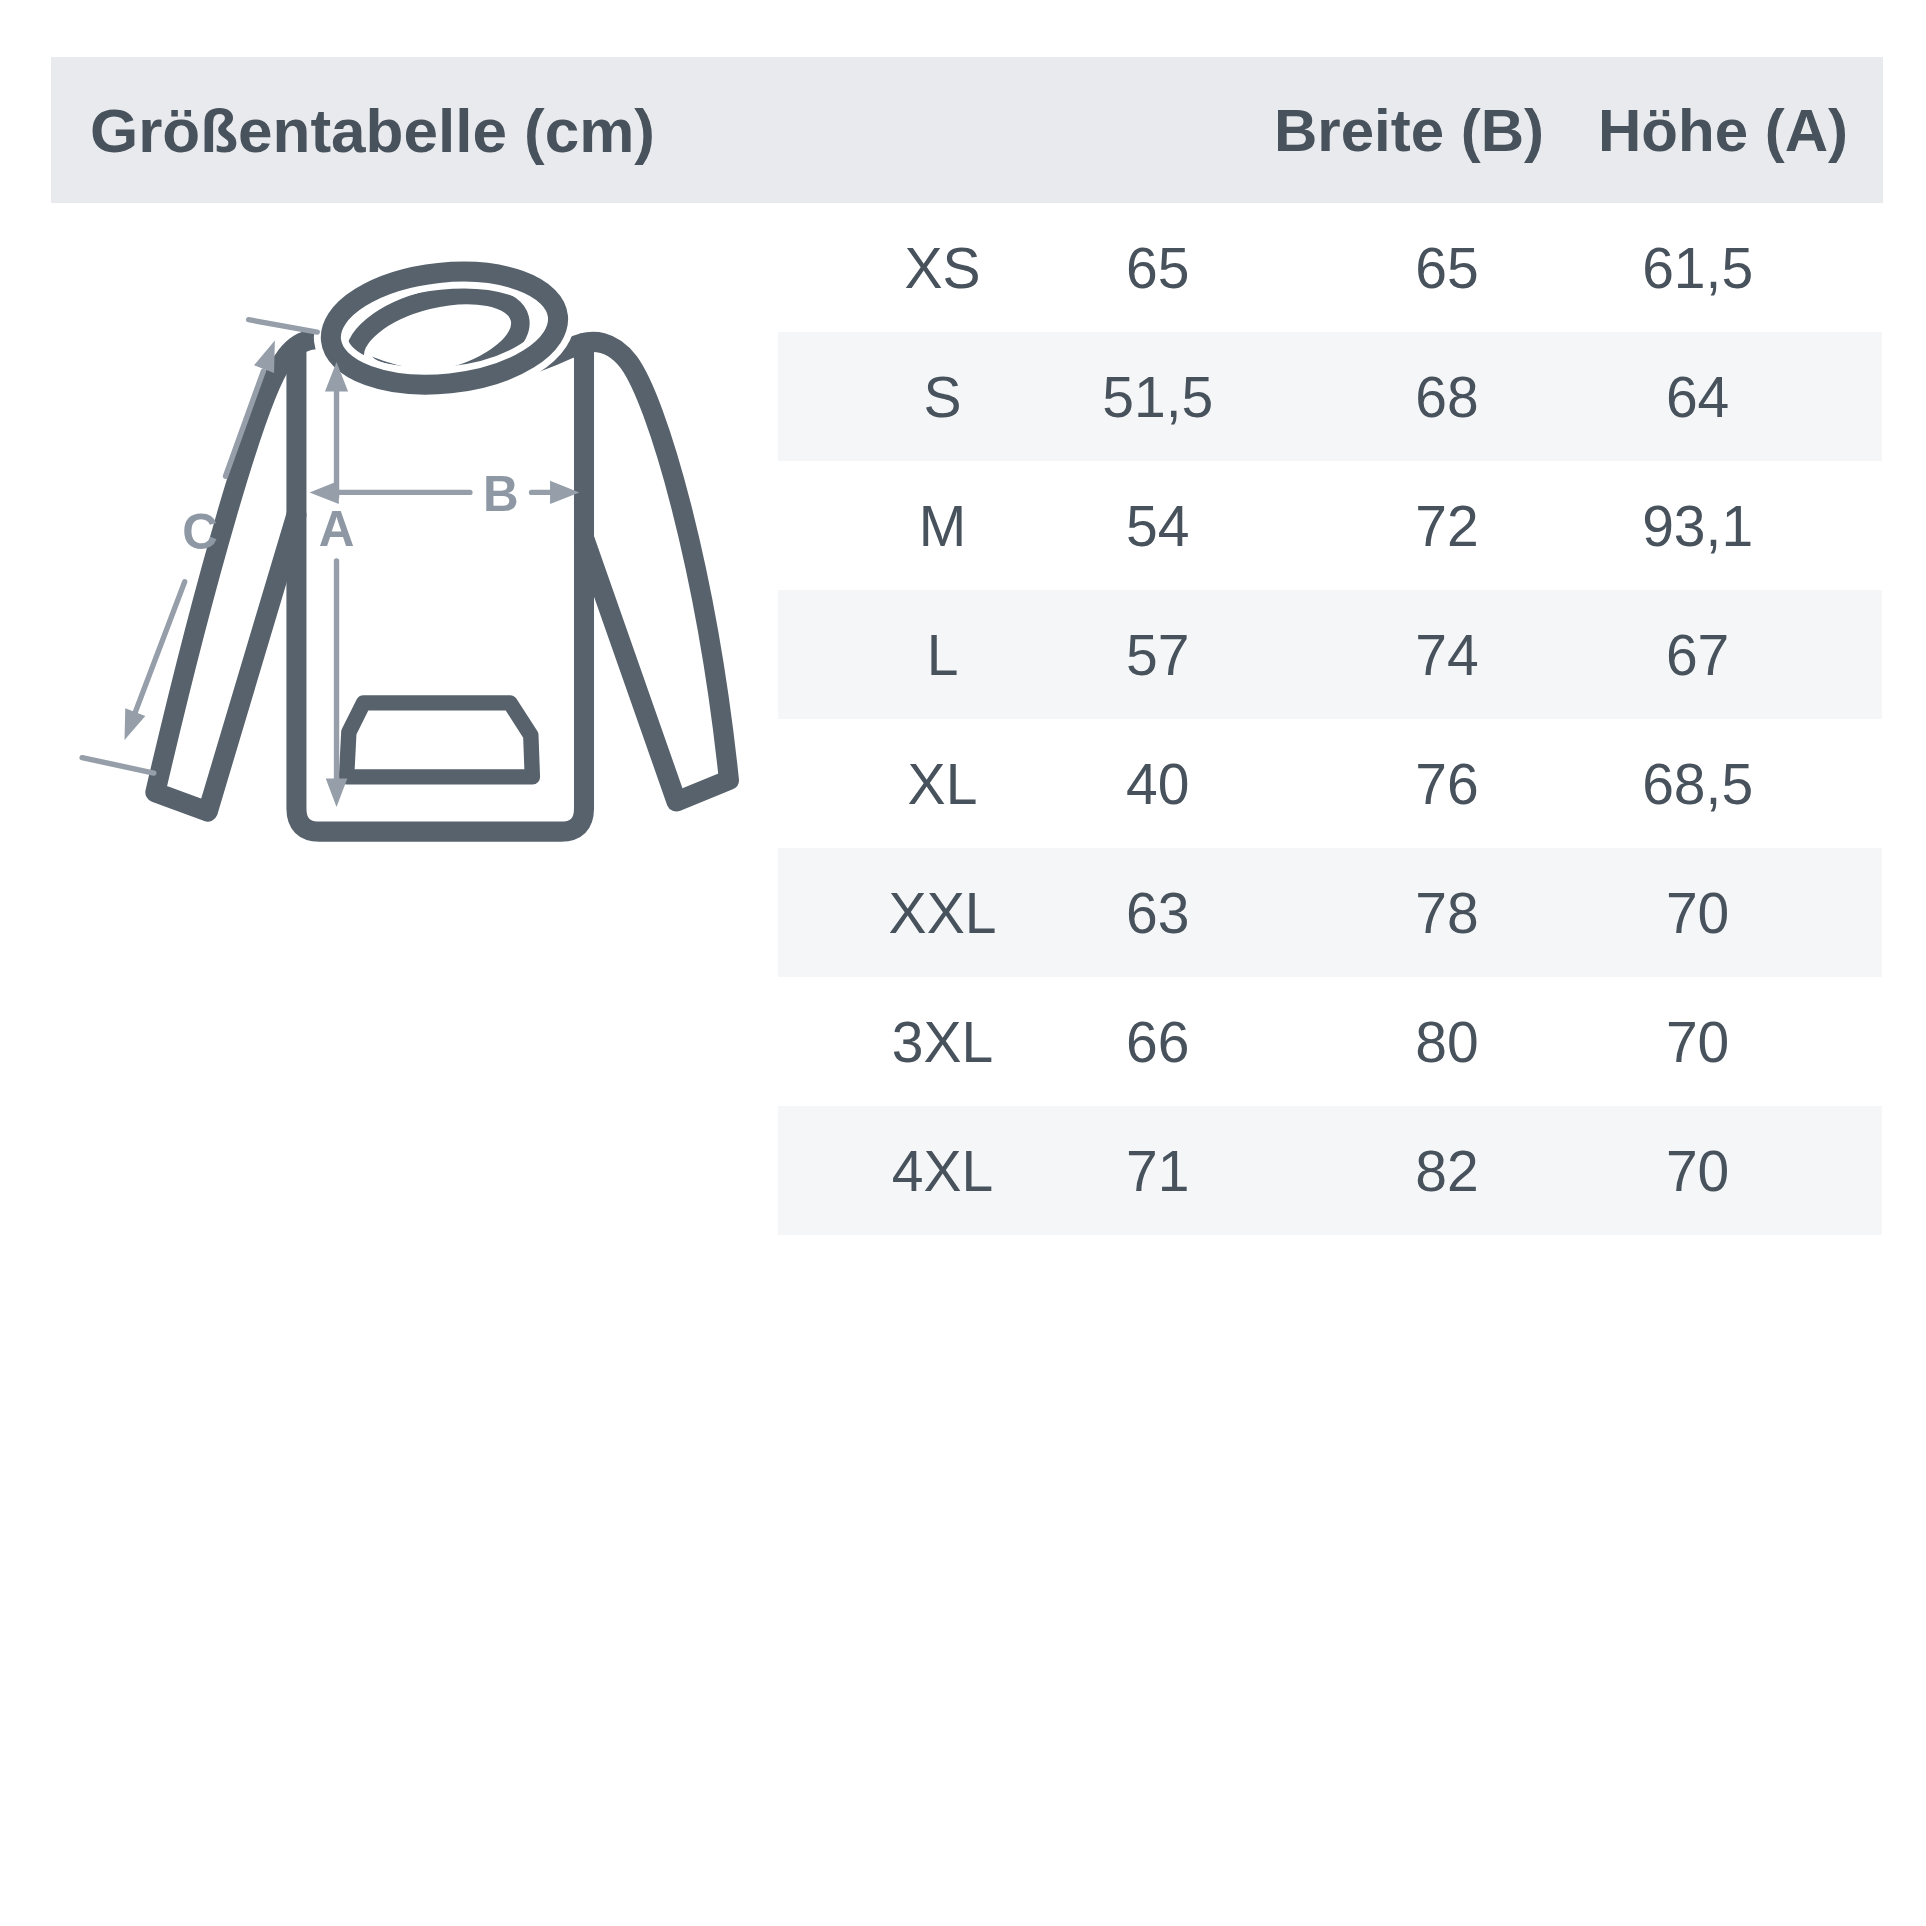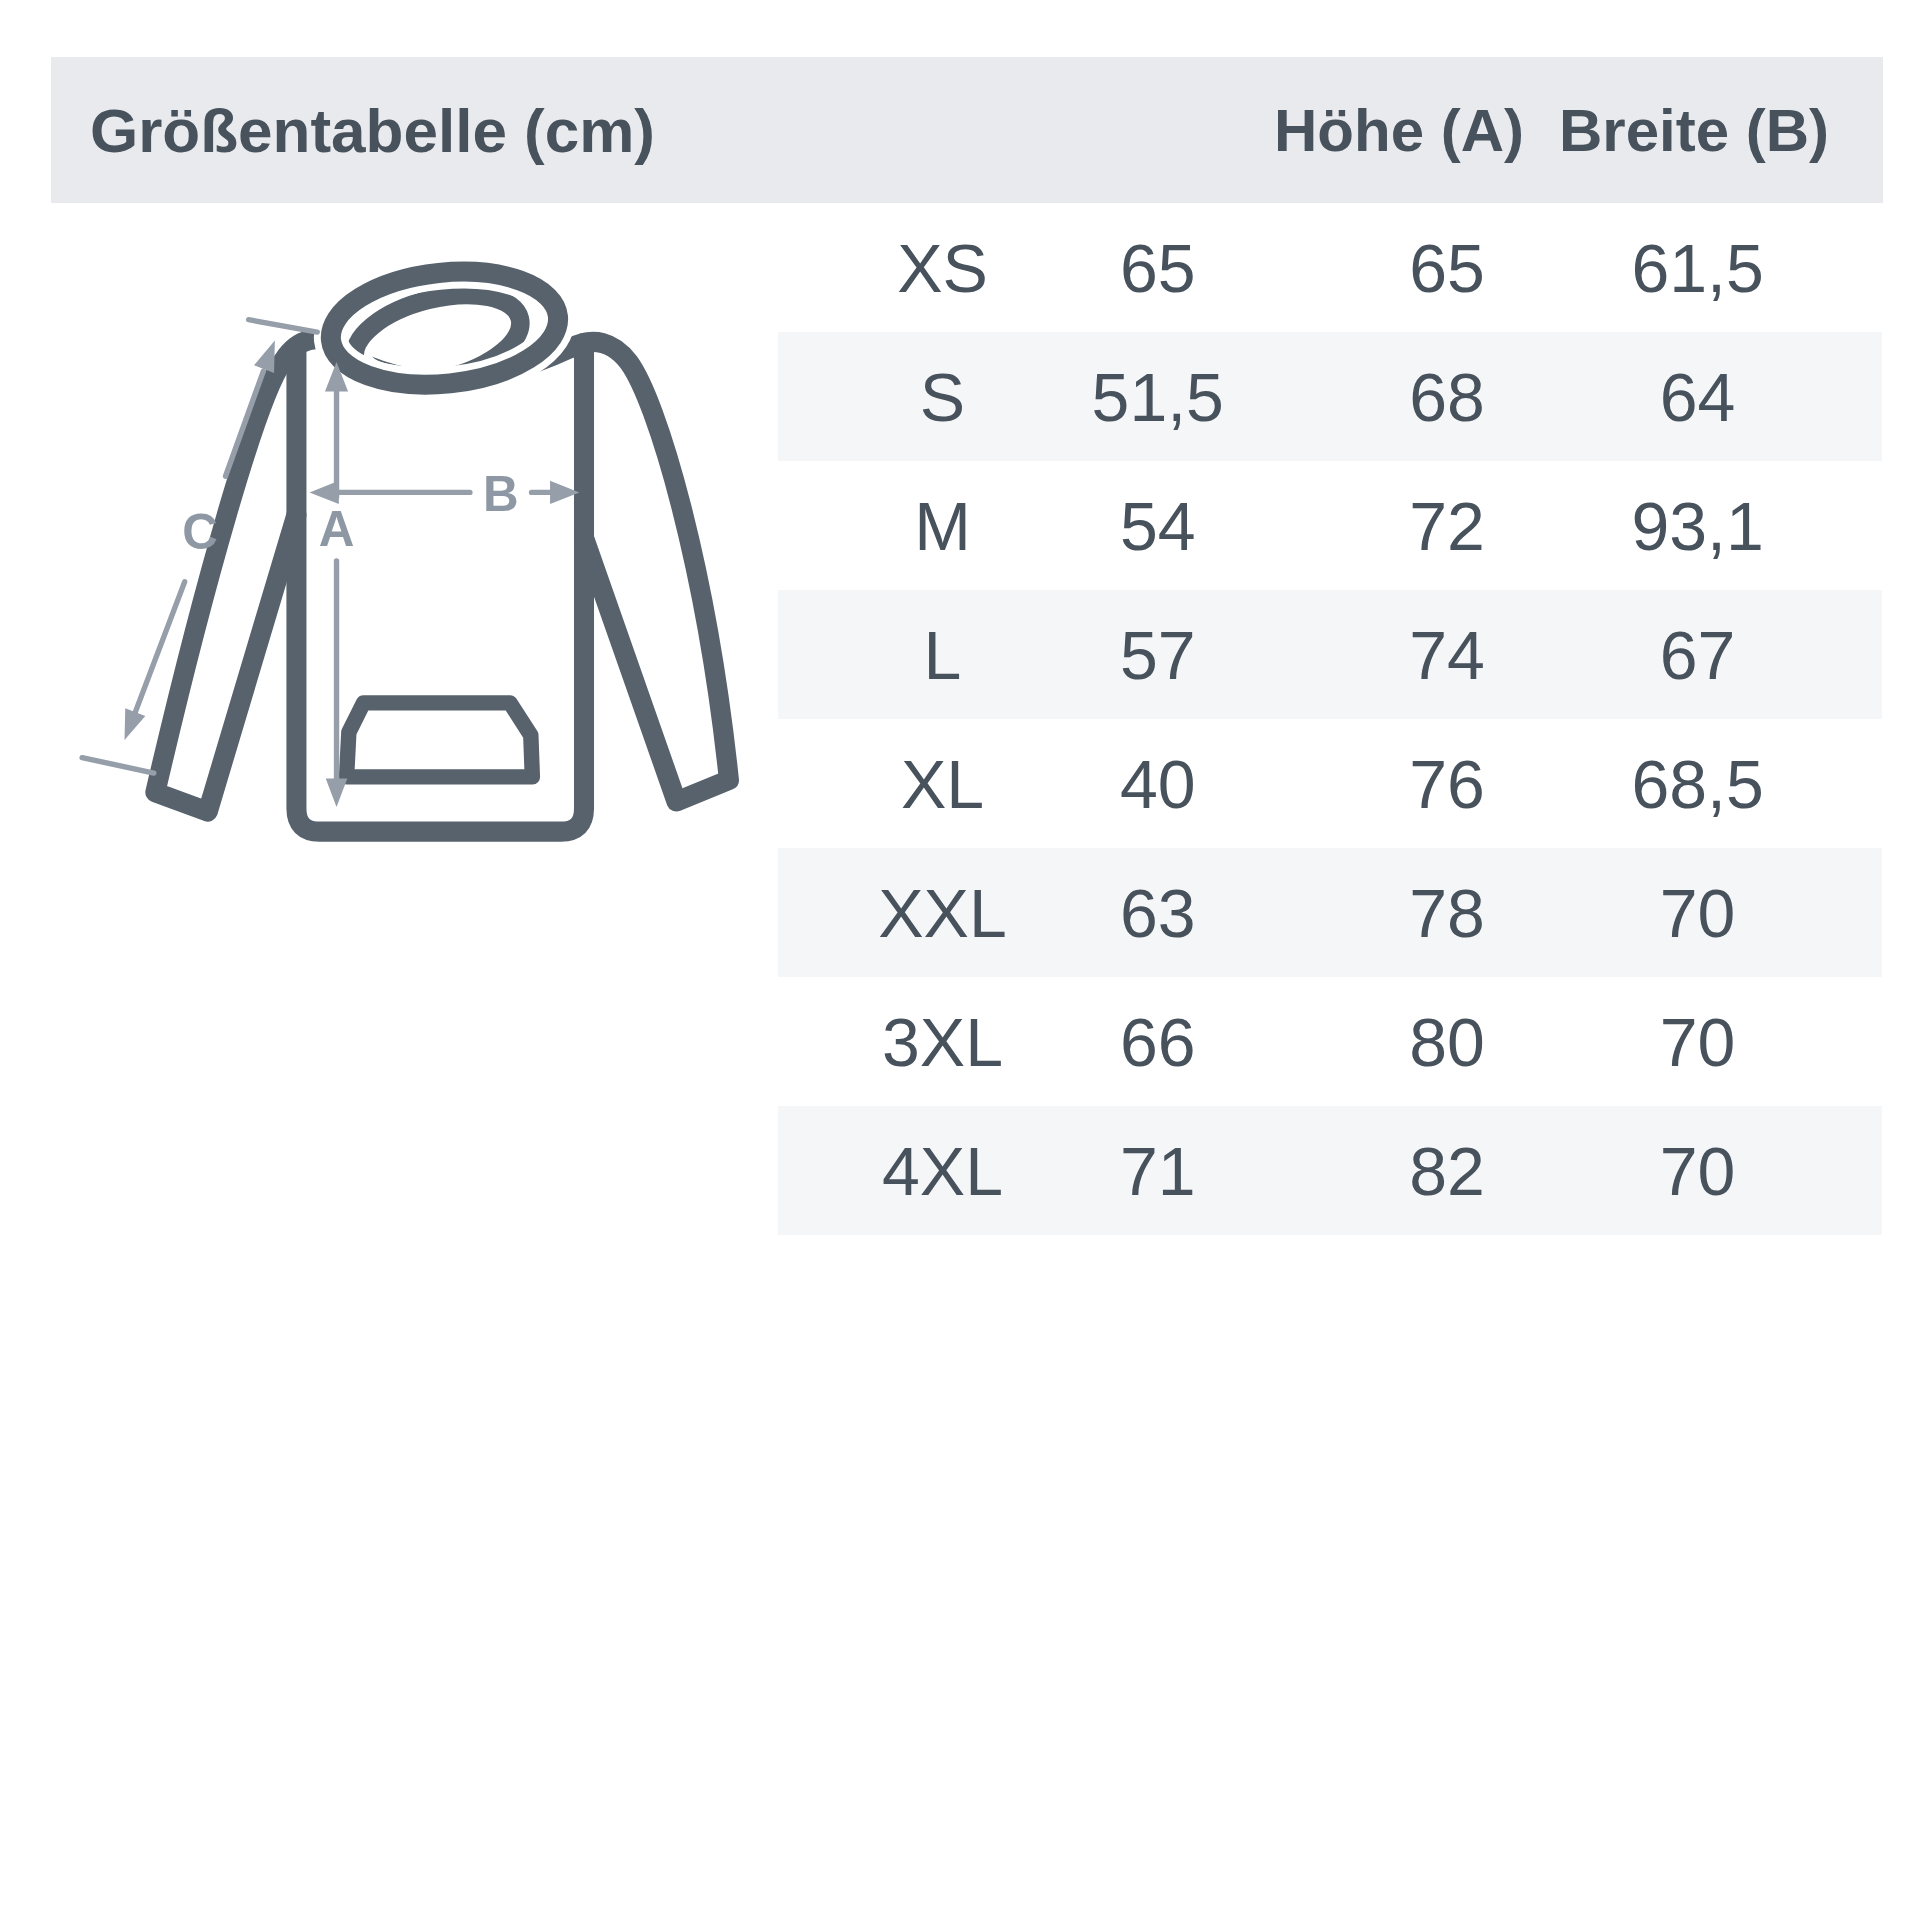--- a/index.html
+++ b/index.html
@@ -22,21 +22,21 @@
   .hlabel.h-breite{margin-right:54px;}
   .hlabel.h-hoehe{margin-right:35px;}
   .hlabel.h-aermel{margin-right:7.7px;}
 
   
   .rows{position:absolute;left:778px;top:203px;width:1104px;}
   .row{position:relative;width:1104px;height:129px;background:transparent;}
   .row.alt{background:#F5F6F8;}
   .cell{
     position:absolute;top:50%;transform:translate(-50%,-50%);
-    font-size:68px;color:#47525C;white-space:nowrap;
+    font-size:57px;color:#47525C;white-space:nowrap;
   }
   .c0{left:14.9%;}
   .c1{left:34.4%;}
   .c2{left:60.6%;}
   .c3{left:83.3%;}
 
   
   .hoodie-wrap{position:absolute;left:69px;top:231px;width:717px;height:640px;}
   .hoodie-wrap svg{display:block;width:717px;height:640px;}
   .garment{stroke:#57626C;fill:none;stroke-width:26;stroke-linecap:round;stroke-linejoin:round;}
@@ -58,22 +58,22 @@
   .note-line{white-space:nowrap;}
 </style>
 </head>
 <body>
 
 <div class="page">
 
   <header class="band">
     <span class="title">Größentabelle (cm)</span>
     <span class="hspacer"></span>
+    <span class="hlabel h-breite">Breite (B)</span>
     <span class="hlabel h-hoehe">Höhe (A)</span>
-    <span class="hlabel h-breite">Breite (B)</span>
   </header>
 
   <div class="hoodie-wrap">
     <svg viewBox="0 0 930 830" xmlns="http://www.w3.org/2000/svg">
 
       <path class="garment" d="M 295 150 L 295 749 Q 295 779 325 779 L 638 779 Q 668 779 668 749 L 668 145"></path>
 
       <path class="garment" d="M 355 150 C 322 132 296 140 278 168 C 243 215 172 470 112 728 L 180 753 L 295 368"></path>
 
       <path class="garment" d="M 650 152 C 680 136 706 144 726 170 C 763 220 827 437 856 712 L 788 740 L 668 398"></path>

